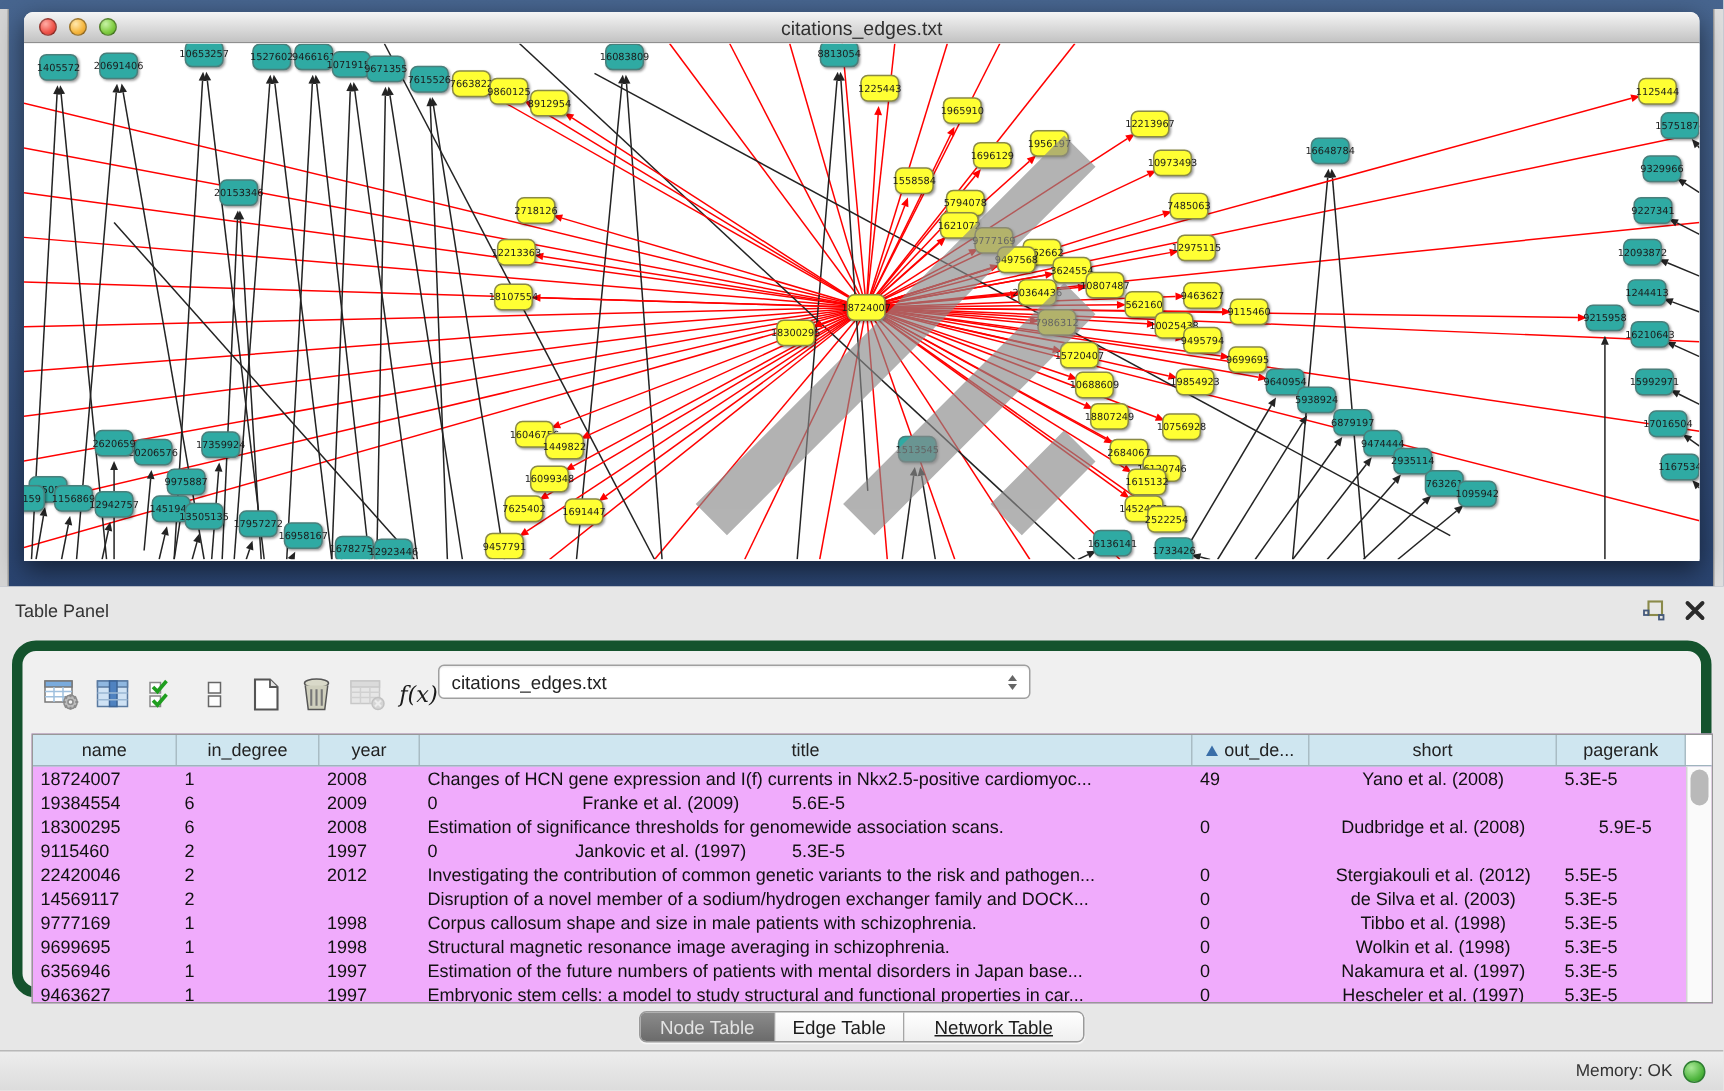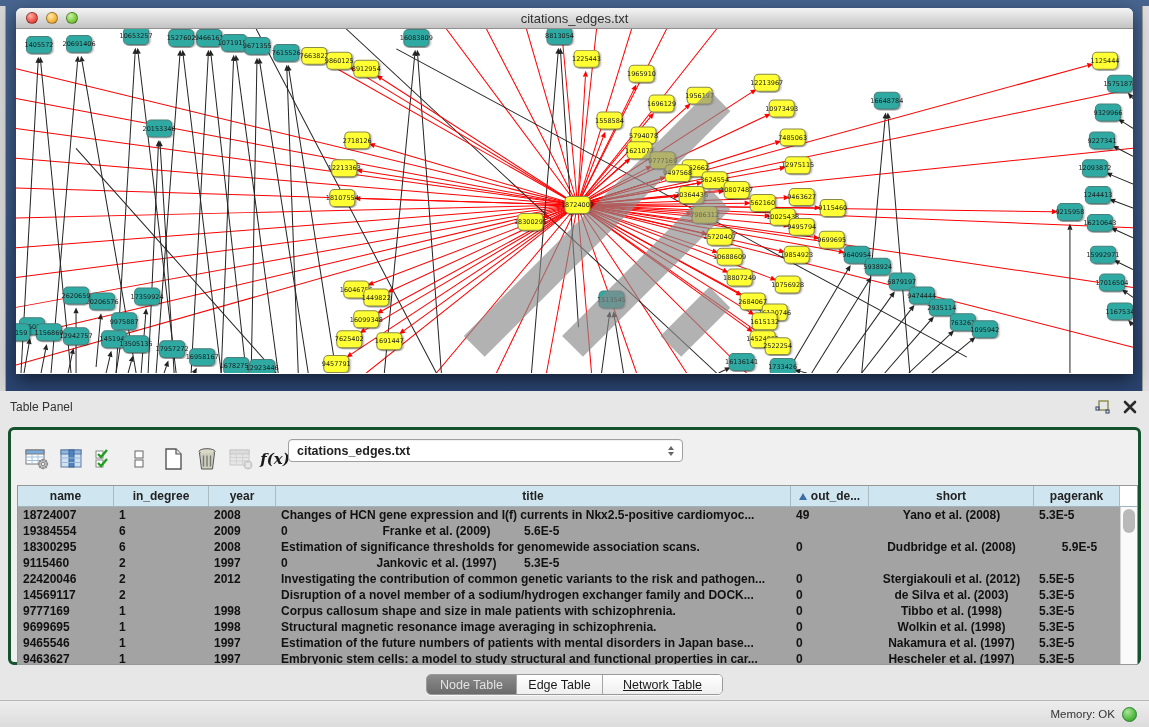--- a/index.html
+++ b/index.html
@@ -26,34 +26,34 @@
   .canvas svg { display:block; width:100%; height:100%; }
   .grip { position:absolute; right:2px; bottom:2px; width:14px; height:14px; opacity:.65; }
 
   
   .table-panel { position:absolute; left:0; top:391px; width:1149px; height:309px; background:#e7e7e7; }
   .tp-header { height:32px; display:flex; align-items:center; padding:0 10px; }
   .tp-title { font-size:12px; color:#333; }
   .tp-header .spacer { flex:1; }
   .tp-hicon { width:18px; height:16px; margin-left:9px; cursor:pointer; }
   .tp-body { position:absolute; left:8px; top:36px; width:1133px; height:238px;
-    background:#f0f0f0; border:3px solid #14532d; border-radius:6px;font-weight:bold; }
+    background:#f0f0f0; border:7px solid #14532d; border-radius:16px; }
   .toolbar { position:absolute; left:12px; top:14px; height:30px; display:flex; align-items:center; }
   .tbtn { width:28px; height:28px; margin-right:6px; display:flex; align-items:center; justify-content:center; cursor:pointer; }
   .fx { font-family:"DejaVu Serif",serif; font-style:italic; font-size:15px; color:#1a1a1a; }
   .dropdown { position:absolute; left:277px; top:9px; width:395px; height:23px; background:#fff;
     border:1px solid #9f9f9f; border-radius:4px; display:flex; align-items:center; padding:0 8px;
     font-size:12.5px; color:#222; cursor:pointer; box-shadow:inset 0 1px 1px rgba(0,0,0,.06); }
   .dd-arrows { margin-left:auto; display:flex; flex-direction:column; gap:2px; }
   .dd-arrows i { width:0; height:0; border-left:3.5px solid transparent; border-right:3.5px solid transparent; }
   .dd-arrows .up { border-bottom:4px solid #666; }
   .dd-arrows .dn { border-top:4px solid #666; }
 
   .table-wrap { position:absolute; left:6px; top:55px; width:1121px; height:180px;
-    background:#a3a3a3; border:1px solid #989898; }
+    background:#f0abfc; border:1px solid #989898; }
   .thead { display:flex; height:21px; background:#cfe6f0; border-bottom:1px solid #9fb4bd; }
   .th { font-size:12px; color:#222; display:flex; align-items:center; justify-content:center;
     border-right:1px solid #a9bcc4; overflow:hidden; white-space:nowrap; cursor:pointer; }
   .th .sort-tri { width:0; height:0; border-left:4px solid transparent; border-right:4px solid transparent;
     border-bottom:7px solid #3a6ea8; margin-right:4px; position:relative; }
   .tbody { position:absolute; left:0; top:21px; right:17px; bottom:0; overflow:hidden; }
   .tr { display:flex; height:16px; cursor:default; }
   .td { font-size:12px; color:#111; white-space:nowrap; overflow:hidden; padding:1px 0 0 5px; }
   .td.c { text-align:center; padding-left:0; }
   .vscroll { position:absolute; right:0; top:21px; bottom:0; width:17px; background:#fafafa; border-left:1px solid #d4d4d4; }
@@ -907,21 +907,21 @@
             <div class="tr">
               <div class="td" style="width: 96px;">9699695</div>
               <div class="td" style="width: 95px;">1</div>
               <div class="td" style="width: 67px;">1998</div>
               <div class="td" style="width: 515px;">Structural magnetic resonance image averaging in schizophrenia.</div>
               <div class="td" style="width: 78px;">0</div>
               <div class="td c" style="width: 165px;">Wolkin et al. (1998)</div>
               <div class="td" style="width: 86px;">5.3E-5</div>
             </div>
             <div class="tr">
-              <div class="td" style="width: 96px;">9465546</div>
+              <div class="td" style="width: 96px;">6356946</div>
               <div class="td" style="width: 95px;">1</div>
               <div class="td" style="width: 67px;">1997</div>
               <div class="td" style="width: 515px;">Estimation of the future numbers of patients with mental disorders in Japan base...</div>
               <div class="td" style="width: 78px;">0</div>
               <div class="td c" style="width: 165px;">Nakamura et al. (1997)</div>
               <div class="td" style="width: 86px;">5.3E-5</div>
             </div>
             <div class="tr">
               <div class="td" style="width: 96px;">9463627</div>
               <div class="td" style="width: 95px;">1</div>

